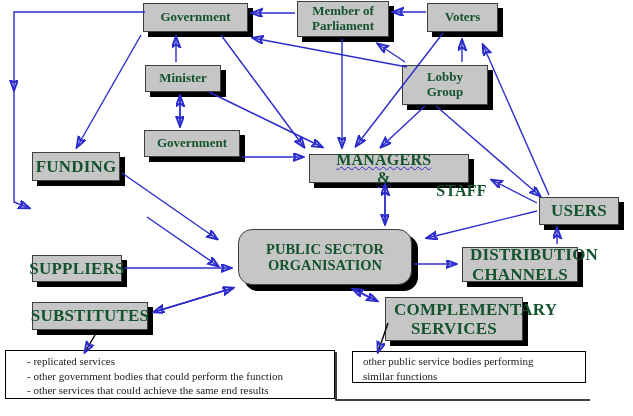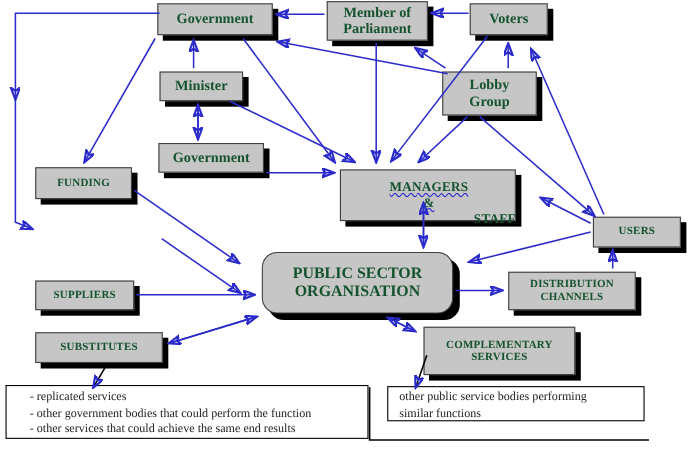--- a/index.html
+++ b/index.html
@@ -2,21 +2,21 @@
 <html><head>
 <meta charset="utf-8">
 <style>
   html,body{margin:0;padding:0;background:#fff;}
   #canvas{position:relative;width:633px;height:416px;background:#ffffff;overflow:hidden;
           font-family:"Liberation Serif",serif;}
   .node{position:absolute;background:#c6c6c6;border:1.5px solid #3f3f3f;
         box-shadow:5px 5px 0 #000;display:flex;align-items:center;justify-content:center;
         text-align:center;font-weight:bold;color:#14532d;font-size:13px;line-height:1.12;
         box-sizing:border-box;padding:1px 3px;}
-  .caps{font-size:10px;letter-spacing:.2px;}
+  .caps{font-size:17px;letter-spacing:.2px;}
   .pso{border-radius:14px;box-shadow:6px 6px 0 #000;font-size:14.5px;}
   .wavy{text-decoration:underline;text-decoration-style:wavy;text-decoration-color:#2b2bcc;
         text-decoration-thickness:1px;}
   .ms-rest{margin-left:5px;margin-top:44px;}
   .note{position:absolute;background:#fff;border:1.5px solid #000;box-sizing:border-box;
         font-family:Liberation Serif, serif;font-size:11px;color:#222;line-height:14.5px;}
   .note-left{left:5px;top:350px;width:330px;height:49px;padding:3px 4px 0 21px;}
   .note-right{left:352px;top:351px;width:234px;height:32px;padding:2px 4px 12px 10px;}
   svg.arrows{position:absolute;left:0;top:0;width:633px;height:416px;pointer-events:none;}
   svg.arrows line,svg.arrows path{stroke:#2b2bcc;stroke-width:1.4;fill:none;}
@@ -49,21 +49,21 @@
   </div>
 
   <div class="node" style="left:144px;top:130px;width:96px;height:27px;">
     <span>Government</span>
   </div>
 
   <div class="node caps" style="left:32px;top:152px;width:88px;height:29px;">
     <span>FUNDING</span>
   </div>
 
-  <div class="node caps" style="left:309px;top:154px;width:160px;height:47px;font-size:12px;padding-left:48px;">
+  <div class="node caps" style="left:309px;top:154px;width:160px;height:29px;font-size:16px;padding-left:48px;">
     <span class="wavy">MANAGERS &amp;</span>
     <span class="ms-rest">STAFF</span>
   </div>
 
 
   <div class="node caps" style="left:539px;top:197px;width:80px;height:28px;">
     <span>USERS</span>
   </div>
 
   <div class="node pso" style="left:238px;top:229px;width:174px;height:56px;">

